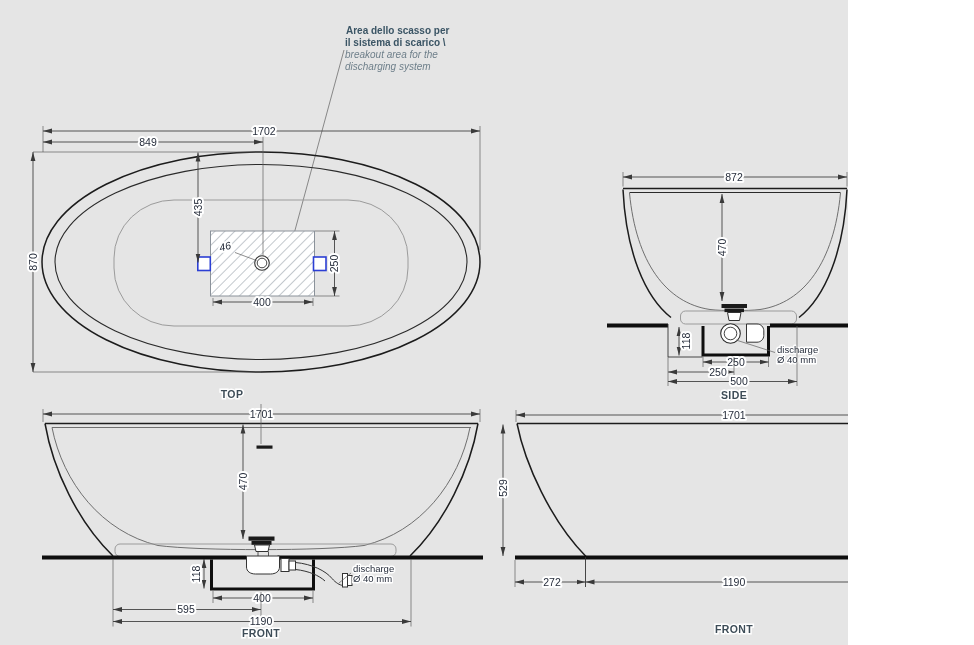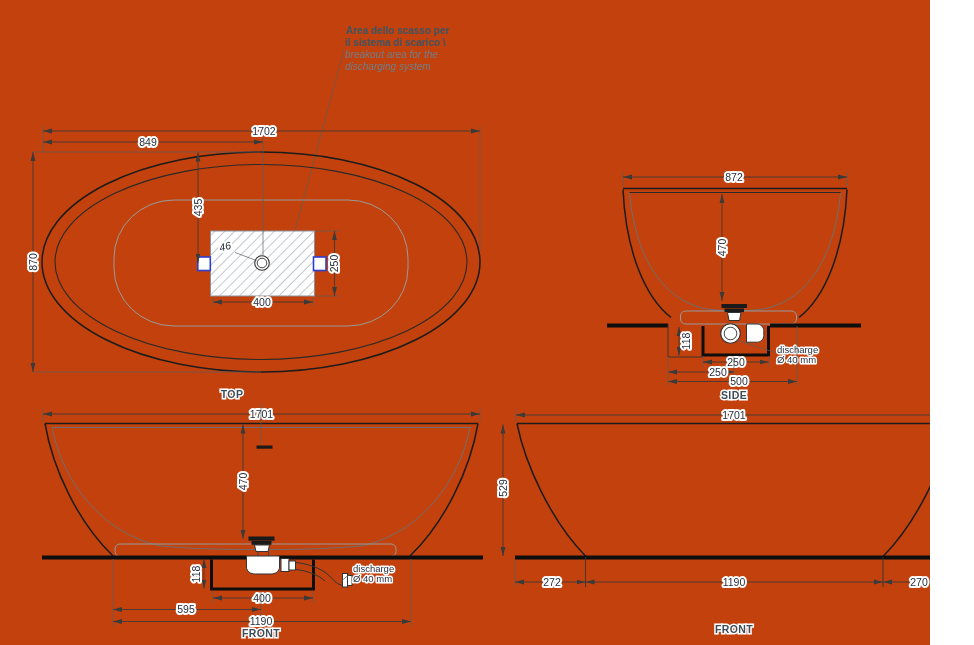--- a/index.html
+++ b/index.html
@@ -1,16 +1,16 @@
 <!DOCTYPE html>
 <html><head>
 <meta charset="utf-8">
 <style>
   html,body{margin:0;padding:0;background:#ffffff;}
-  .stage{position:relative;width:930px;height:645px;background:#c2410c;overflow:hidden;}
+  .stage{position:relative;width:848px;height:645px;background:#e5e5e5;overflow:hidden;}
   svg text{font-family:"Liberation Sans", sans-serif;}
   .ol  {stroke:#1c1c1c;stroke-width:1.5;fill:none;}
   .ol2 {stroke:#2a2a2a;stroke-width:1.1;fill:none;}
   .in  {stroke:#6f6f6f;stroke-width:1;fill:none;}
   .lt  {stroke:#9b9b9b;stroke-width:1;fill:none;}
   .thk {stroke:#0e0e0e;stroke-width:4;fill:none;}
   .bx  {stroke:#0e0e0e;stroke-width:3;fill:none;}
   .dm  {stroke:#3a3a3a;stroke-width:0.85;fill:none;}
   .ex  {stroke:#5f5f5f;stroke-width:0.7;fill:none;}
   .det {stroke:#333;stroke-width:1;fill:#fff;}

